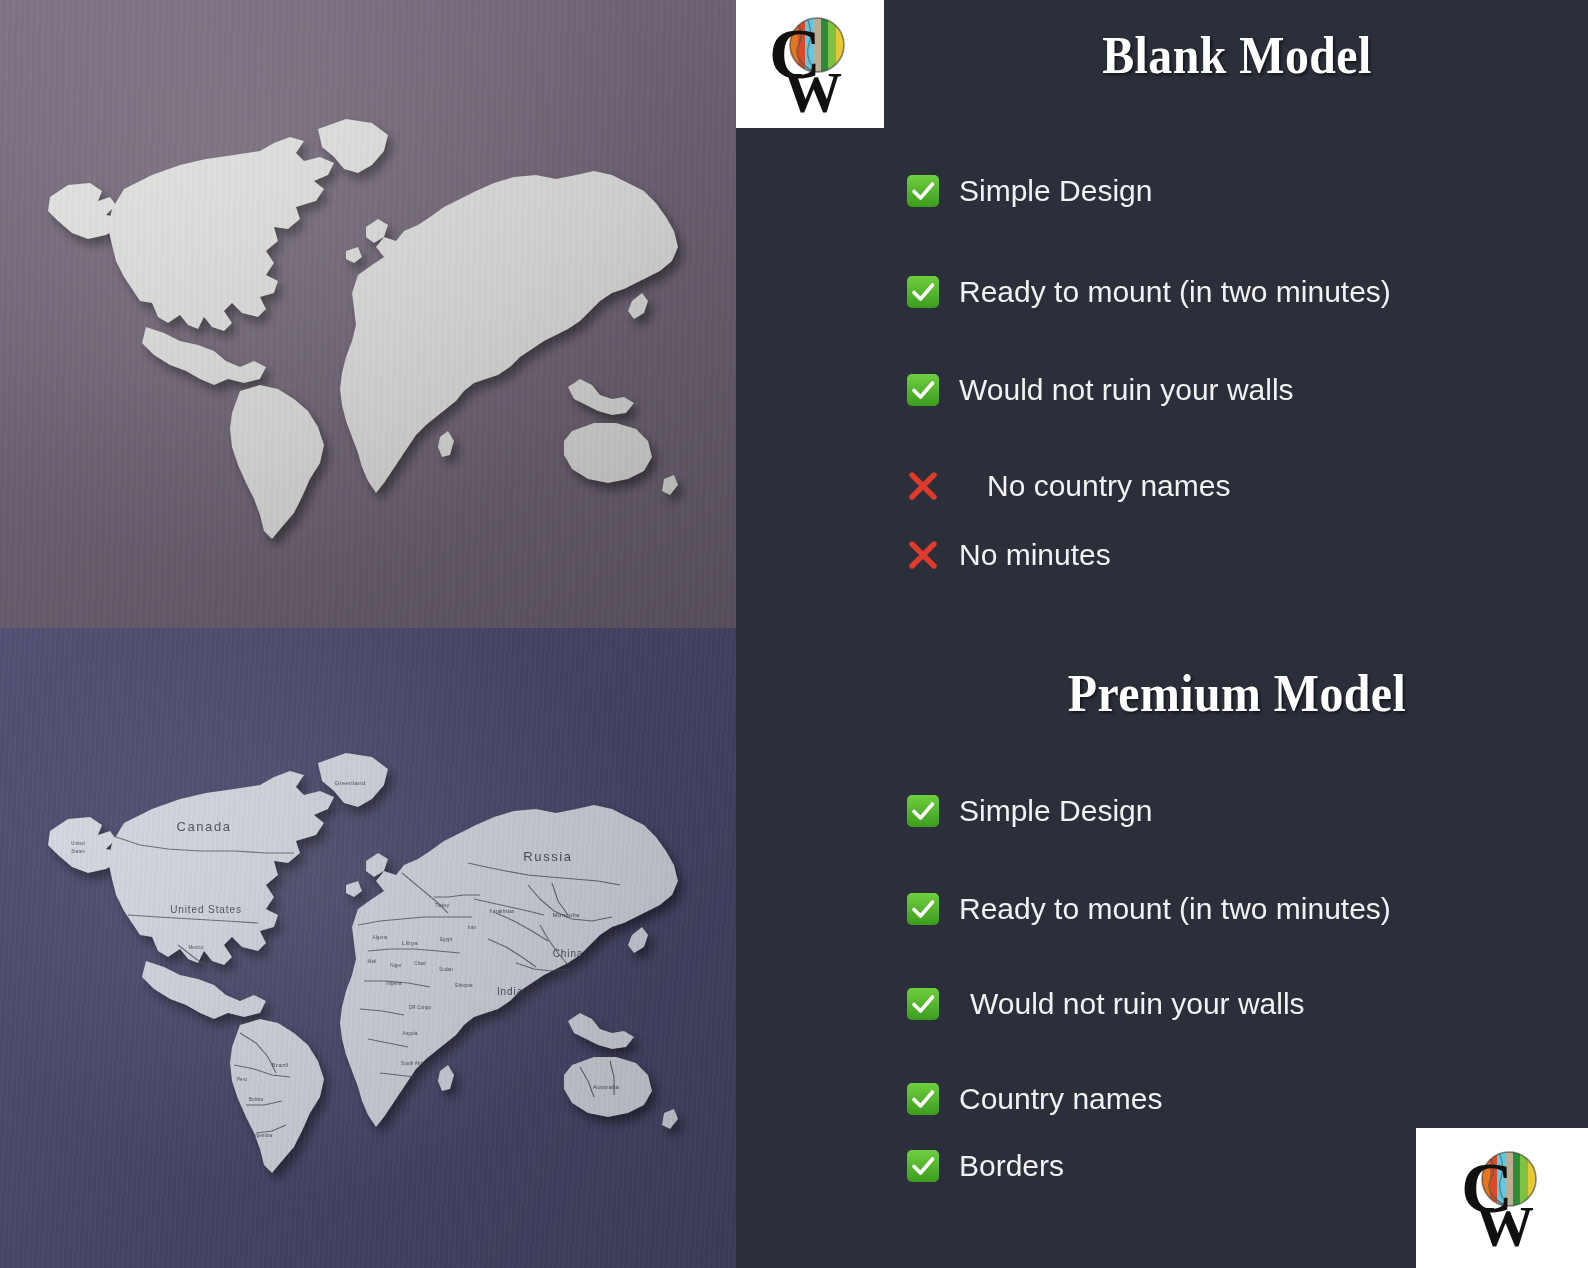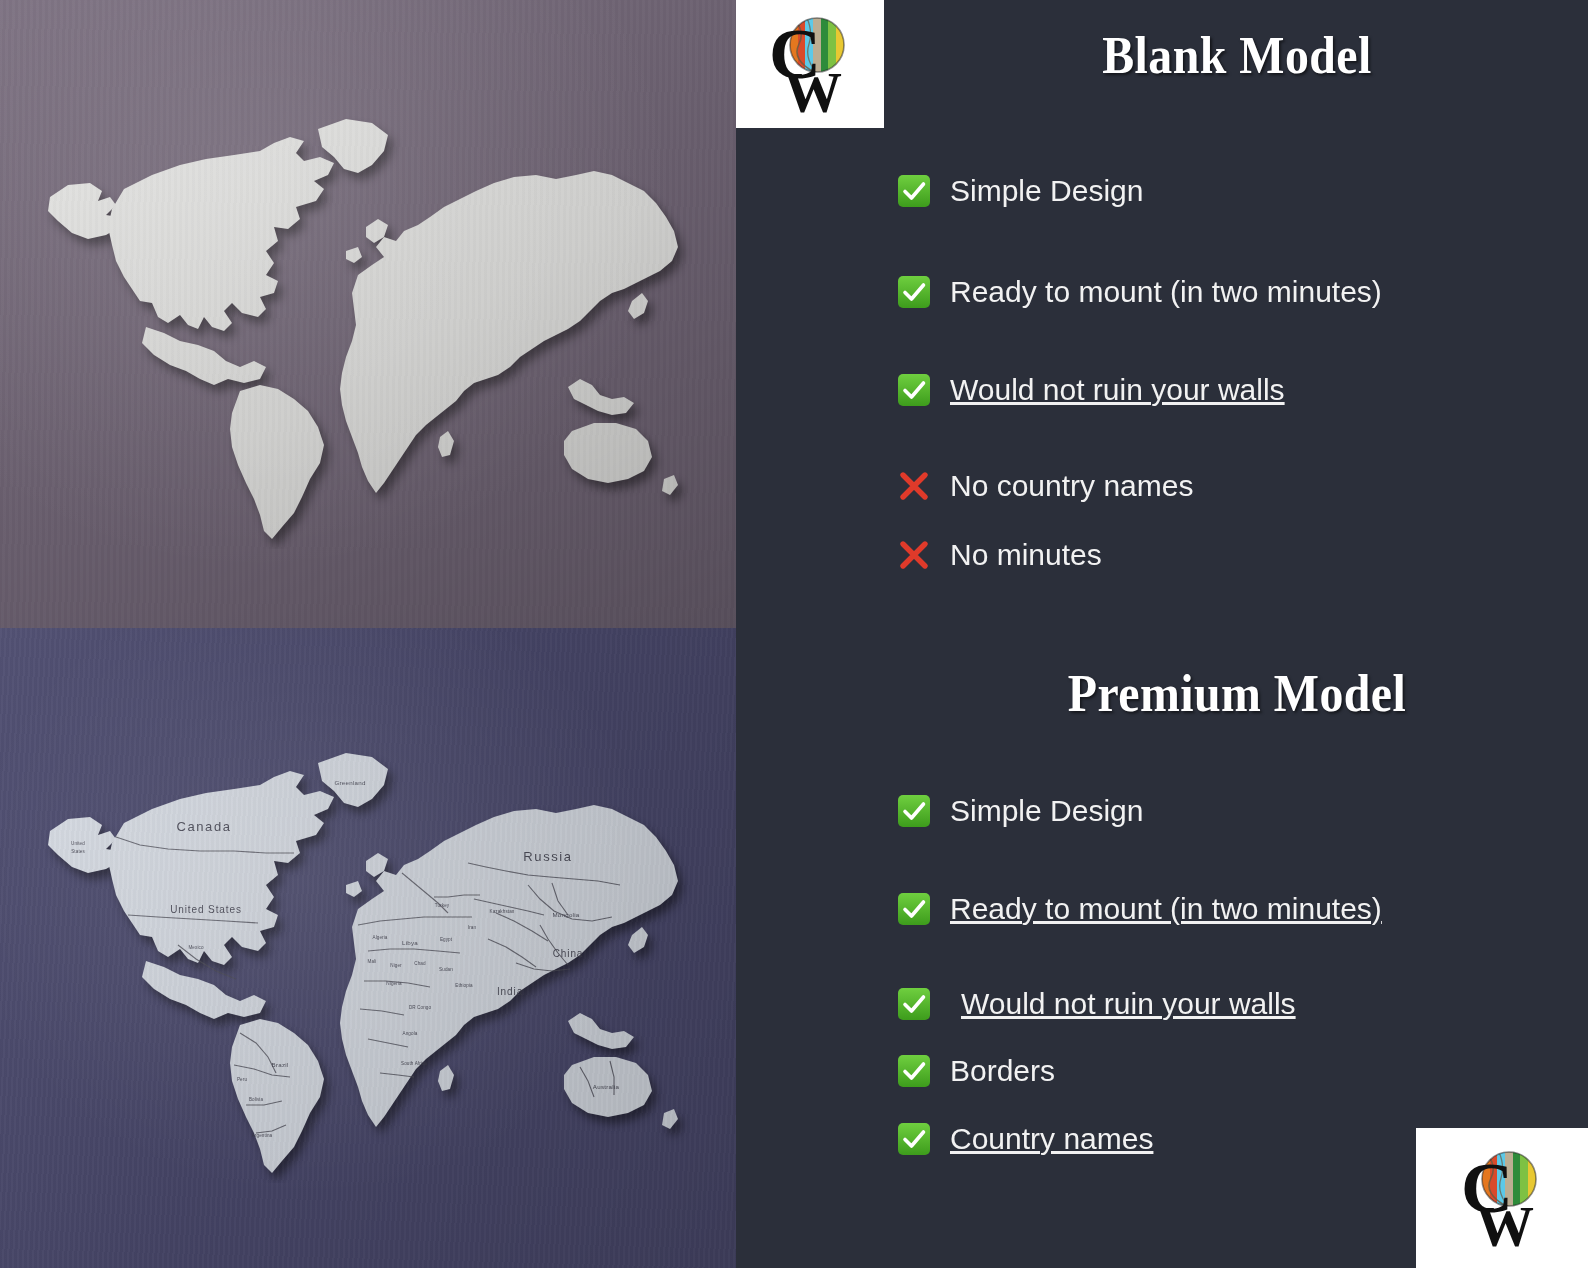--- a/index.html
+++ b/index.html
@@ -136,24 +136,25 @@
   .list-premium { top: 760px; }
 
   .feature-row {
     display: flex;
     align-items: center;
     color: #f2f2f2;
     font-size: 30px;
     font-family: "Liberation Sans", sans-serif;
     padding-left: 158px;
     white-space: nowrap;
+    margin-left: 9px;
   }
   .row-gap-lg { height: 101px; }
-  .row-gap-md { height: 98px; }
-  .row-gap-sm { height: 95px; text-decoration: underline; }
+  .row-gap-md { height: 98px; gap: 28px; }
+  .row-gap-sm { height: 95px; }
 
   .mark {
     width: 40px;
     height: 40px;
     margin-right: 16px;
     flex: 0 0 40px;
     display: flex;
     align-items: center;
     justify-content: center;
   }
@@ -399,38 +400,38 @@
       <div class="feature-row row-gap-sm">
         <span class="mark">
           <svg width="36" height="36" viewBox="0 0 36 36">
             <rect x="2" y="2" width="32" height="32" rx="5" fill="url(#gA)"></rect>
             <path d="M9 18.5 L15.5 25 L27.5 11" fill="none" stroke="#ffffff" stroke-width="3.6" stroke-linecap="round" stroke-linejoin="round"></path>
           </svg>
         </span>
         <span class="feature-label indent-label">Would not ruin your walls</span>
       </div>
 
+      <div class="feature-row row-gap-sm">
+        <span class="mark">
+          <svg width="36" height="36" viewBox="0 0 36 36">
+            <rect x="2" y="2" width="32" height="32" rx="5" fill="url(#gA)"></rect>
+            <path d="M9 18.5 L15.5 25 L27.5 11" fill="none" stroke="#ffffff" stroke-width="3.6" stroke-linecap="round" stroke-linejoin="round"></path>
+          </svg>
+        </span>
+        <span class="feature-label">Country names</span>
+      </div>
+
       <div class="feature-row">
         <span class="mark">
           <svg width="36" height="36" viewBox="0 0 36 36">
             <rect x="2" y="2" width="32" height="32" rx="5" fill="url(#gA)"></rect>
             <path d="M9 18.5 L15.5 25 L27.5 11" fill="none" stroke="#ffffff" stroke-width="3.6" stroke-linecap="round" stroke-linejoin="round"></path>
           </svg>
         </span>
         <span class="feature-label">Borders</span>
-      </div>
-
-      <div class="feature-row row-gap-sm">
-        <span class="mark">
-          <svg width="36" height="36" viewBox="0 0 36 36">
-            <rect x="2" y="2" width="32" height="32" rx="5" fill="url(#gA)"></rect>
-            <path d="M9 18.5 L15.5 25 L27.5 11" fill="none" stroke="#ffffff" stroke-width="3.6" stroke-linecap="round" stroke-linejoin="round"></path>
-          </svg>
-        </span>
-        <span class="feature-label">Country names</span>
       </div>
     </div>
 
     <div class="logo-box logo-bottom">
       <svg class="logo-svg" width="118" height="118" viewBox="0 0 118 112">
         <defs>
           <clipPath id="globeClipB">
               <circle cx="66" cy="37" r="27"></circle>
             </clipPath>
         </defs>

